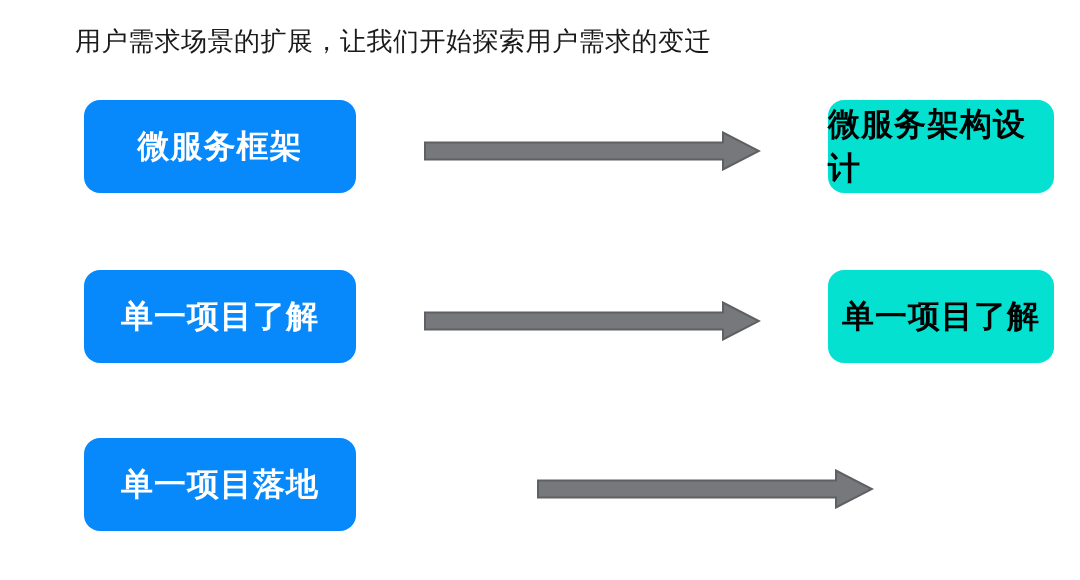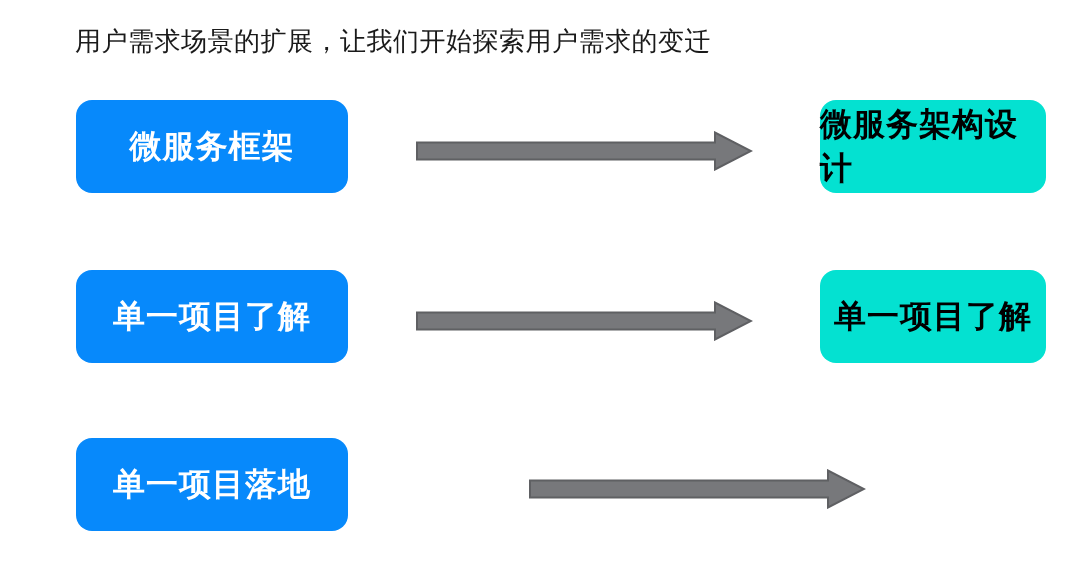--- a/index.html
+++ b/index.html
@@ -20,21 +20,21 @@
     top: 24px;
     font-size: 26px;
     font-weight: 500;
     color: var(--title-text, #1a1a1a);
     letter-spacing: 0.5px;
     white-space: nowrap;
     font-family: Liberation Serif, serif;
   }
   .row {
     position: absolute;
-    left: 76px;
+    left: 84px;
     width: 970px;
     height: 93px;
     display: flex;
     align-items: center;
   }
   .row-1 { top: 100px; }
   .row-2 { top: 270px; justify-content: space-between; }
   .row-3 { top: 438px; }
   .box {
     height: 93px;

